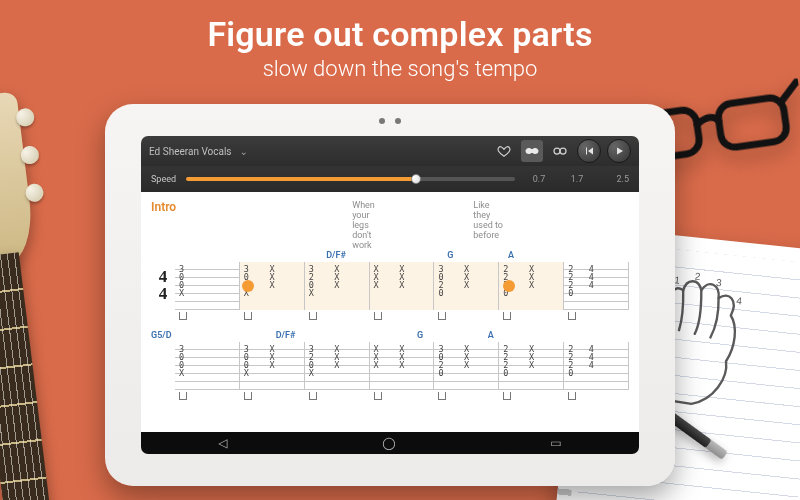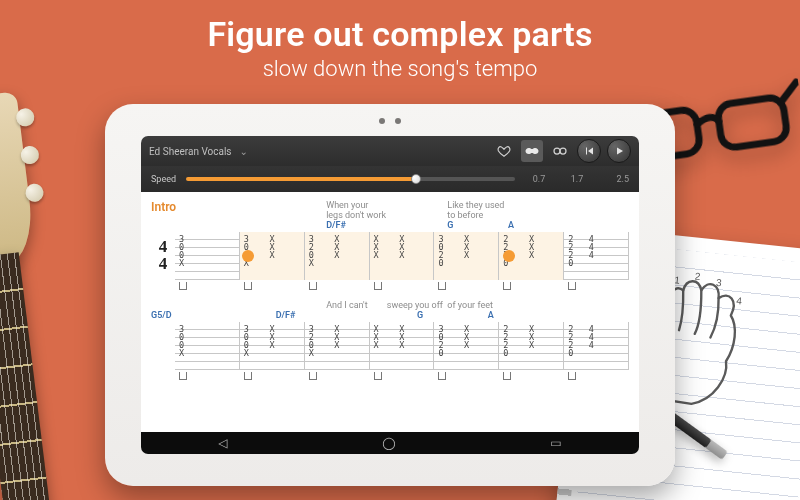--- a/index.html
+++ b/index.html
@@ -66,21 +66,21 @@
     background: radial-gradient(circle at 30% 30%,#fff,#d9d9d9);
     border:1px solid #888;
   }
   .tick { width:28px; text-align:center; color:#9a9a9a; }
   .tick:first-of-type { text-align:left; }
   .tick:last-of-type { text-align:right; }
 
   
   .tabwrap { flex:1; background:#fff; padding:8px 10px 0 10px; overflow:hidden; color:#333; }
   .section-label { color:#e58a2e; font-size:12px; font-weight:600; }
-  .lyric { color:#8d8d8d; font-size:9px; }
+  .lyric { color:#8d8d8d; font-size:9px;margin-left:26px; }
   .chord { color:#3a6fb0; font-size:9px; font-weight:600; }
 
   .row-lyric, .row-chord { display:flex; }
   .row-lyric .cell, .row-chord .cell { text-align:left; }
 
   .staff {
     position:relative; margin: 2px 0 10px 0;
     height: 48px;
   }
   .staff .lines {
@@ -404,29 +404,20 @@
             <div class="bar-s">
               <div class="m"></div>
             </div>
           </div>
       </div>
 
       <div style="height:10px"></div>
 
       <div style="display:flex">
         <div style="width:54px"></div>
-        <div class="row-lyric" id="lyr2" style="flex:1">
-            <div class="cell lyric" style="flex: 1 1 0%;"></div>
-            <div class="cell lyric" style="flex: 1 1 0%;"></div>
-            <div class="cell lyric" style="flex: 1 1 0%;">And I can't</div>
-            <div class="cell lyric" style="flex: 1 1 0%;">sweep you off</div>
-            <div class="cell lyric" style="flex: 1 1 0%;">of your feet</div>
-            <div class="cell lyric" style="flex: 1 1 0%;"></div>
-            <div class="cell lyric" style="flex: 1 1 0%;"></div>
-          </div>
       </div>
       <div style="display:flex">
         <div style="width:54px" class="chord">G5/D</div>
         <div class="row-chord" id="ch2" style="flex:1">
             <div class="cell chord" style="flex: 1 1 0%;"></div>
             <div class="cell chord" style="flex: 1 1 0%;">D/F#</div>
             <div class="cell chord" style="flex: 1 1 0%;"></div>
             <div class="cell chord" style="flex: 1 1 0%;">G</div>
             <div class="cell chord" style="flex: 1 1 0%;">A</div>
             <div class="cell chord" style="flex: 1 1 0%;"></div>

